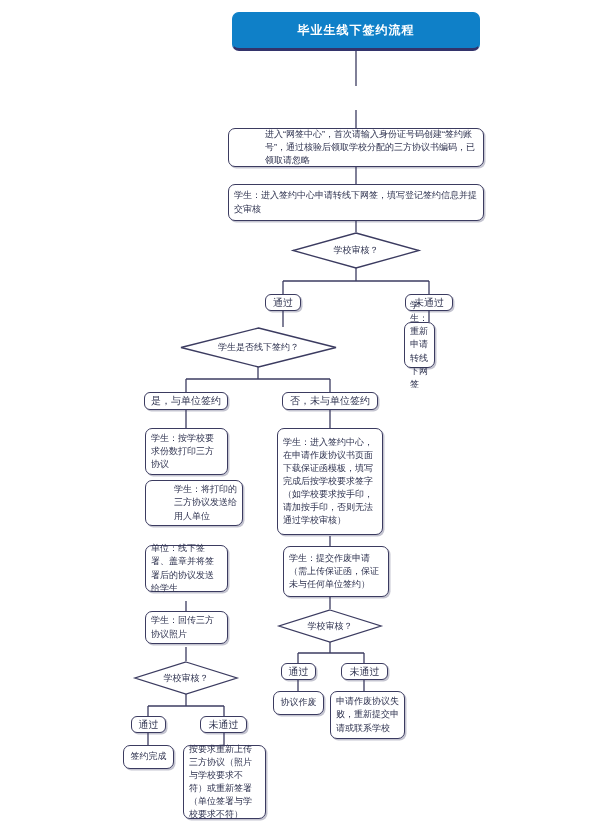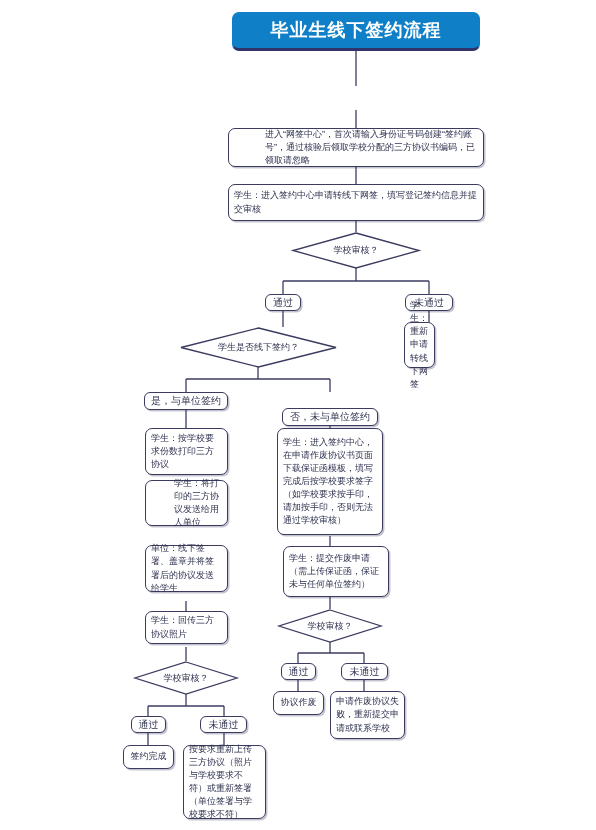--- a/index.html
+++ b/index.html
@@ -24,21 +24,21 @@
   
   .title-node{
     position:absolute;
     box-sizing:border-box;
     background:#0f80c8;
     border:1px solid #0f80c8;
     border-bottom:3px solid #33336b;
     border-radius:7px;
     color:#ffffff;
     font-weight:bold;
-    font-size:18px;
+    font-size:12px;
     letter-spacing:1px;
     display:flex;
     align-items:center;
     justify-content:center;
     text-align:center;
     line-height:1.2;
   }
   
   .node{
     position:absolute;
@@ -180,29 +180,29 @@
   <div class="diamond" style="left:180px; top:327px; width:157px; height:41px;">
     <svg width="157" height="41" viewBox="0 0 157 41">
       <polygon points="78.5,1 156,20.5 78.5,40 1,20.5" fill="#ffffff" stroke="#3b3b60" stroke-width="1.3"></polygon>
     </svg>
     <div class="dlabel">学生是否线下签约？</div>
   </div>
 
   <div class="pill" style="left:144px; top:392px; width:84px; height:18px;">
     <span>是，与单位签约</span>
   </div>
-  <div class="pill" style="left:282px; top:392px; width:96px; height:18px;margin-top:16px;">
+  <div class="pill" style="left:282px; top:392px; width:96px; height:18px;">
     <span>否，未与单位签约</span>
   </div>
 
   <div class="node" style="left:145px; top:428px; width:83px; height:47px;">
     <span>学生：按学校要求份数打印三方协议</span>
   </div>
 
-  <div class="node" style="left:145px; top:480px; width:83px; height:46px;padding-left:28px;">
+  <div class="node" style="left:145px; top:480px; width:98px; height:46px;padding-left:28px;">
     <span>学生：将打印的三方协议发送给用人单位</span>
   </div>
 
   <div class="node" style="left:145px; top:545px; width:83px; height:47px;">
     <span>单位：线下签署、盖章并将签署后的协议发送给学生</span>
   </div>
 
   <div class="node" style="left:145px; top:611px; width:83px; height:33px;">
     <span>学生：回传三方协议照片</span>
   </div>

